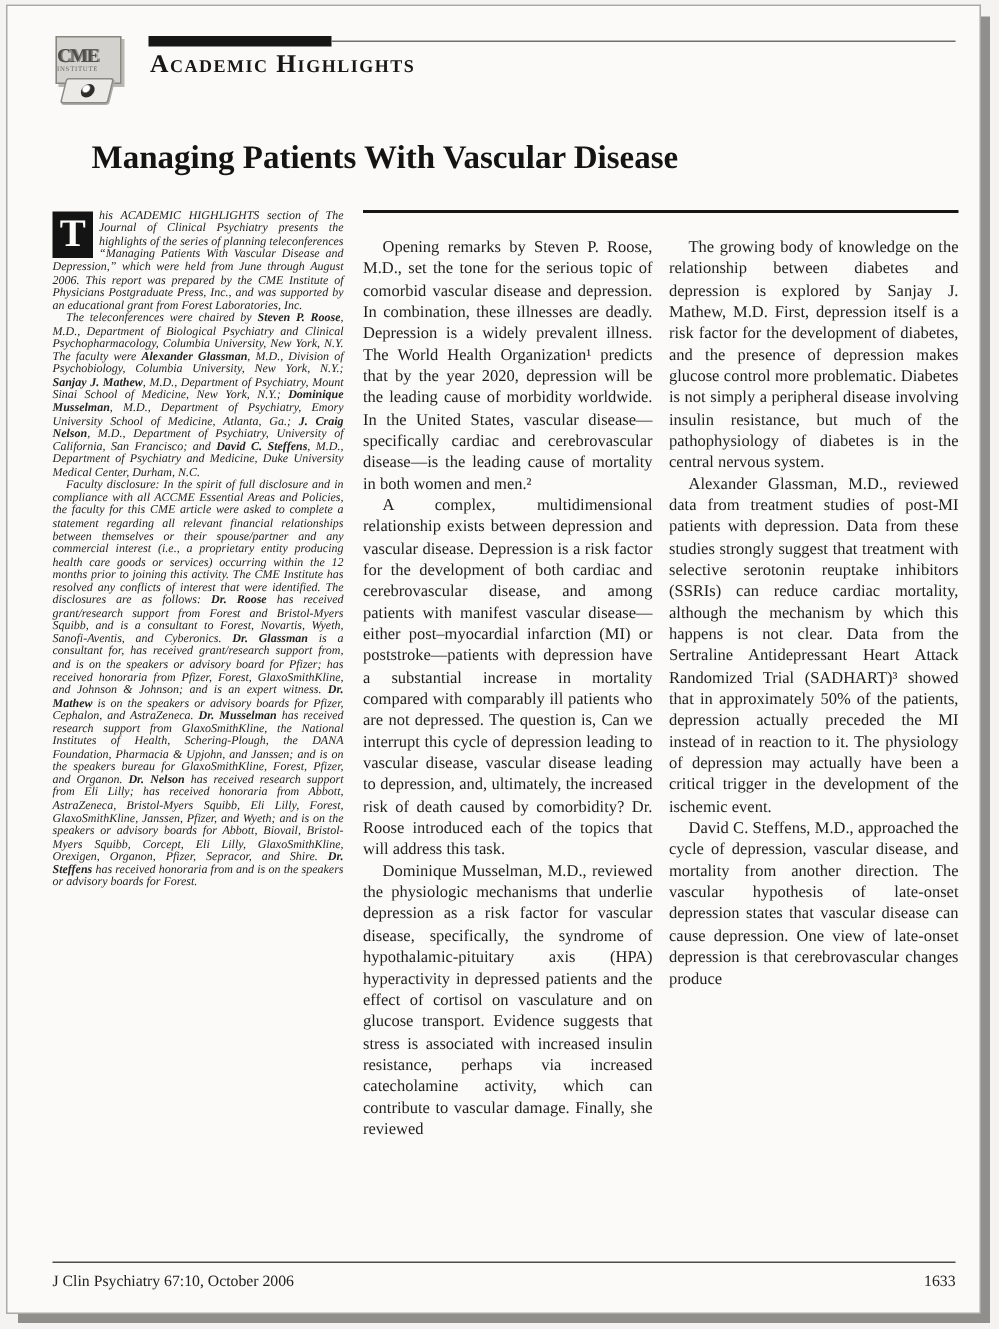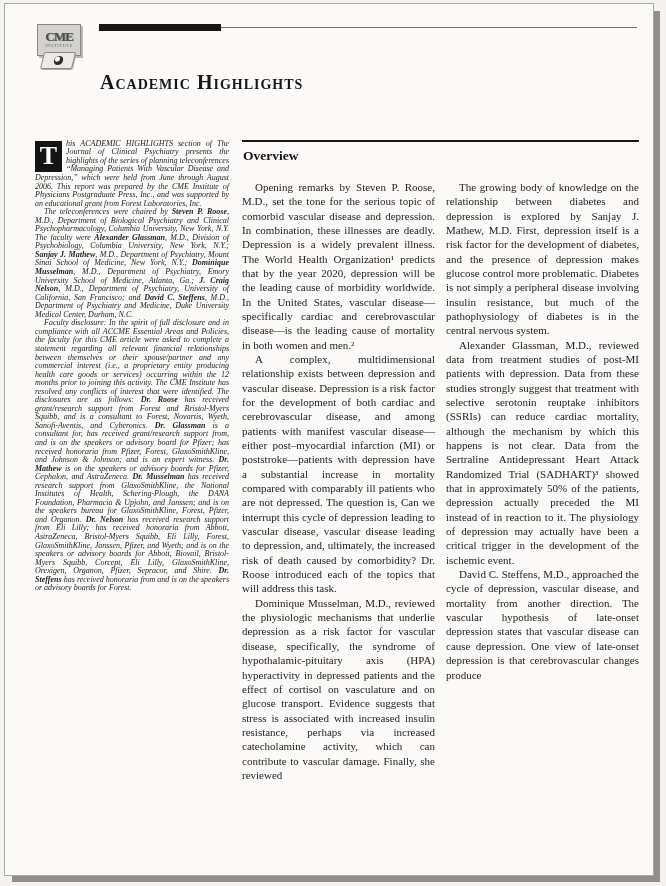--- a/index.html
+++ b/index.html
@@ -6,34 +6,34 @@
   html,body { width:666px; height:886px; background:#f4f3f1; font-family:"Liberation Serif", serif; color:#1b1b1b; }
   .page { position:absolute; left:4px; top:3px; width:650px; height:873px; background:#fbfaf8;
           border:1px solid #a9a9a5; box-shadow:7px 7px 0 -1px #908f8b; overflow:hidden; }
   .page-inner { position:absolute; inset:0; padding:18px 14px 0 30px; }
 
   
   .hdr { display:flex; align-items:flex-start; height:56px; }
   .logo { position:relative; width:56px; height:52px; flex:0 0 56px; }
   .logo-box { position:absolute; left:2px; top:2px; width:44px; height:32px; background:#d3d2ce;
               border:1px solid #87867f; box-shadow:2px 2px 0 #b9b8b3; display:flex; flex-direction:column;
-              align-items:center; justify-content:center; }
+              justify-content:center; }
   .logo-cme { font-weight:bold; font-size:13px; letter-spacing:-1px; color:#504f4b;
               text-shadow:1px 0 0 #8a8984; line-height:1; }
   .logo-inst { font-size:4.5px; letter-spacing:.5px; color:#6d6c67; line-height:1.4; }
   .logo-eye { position:absolute; left:7px; top:30px; width:32px; height:17px; background:#eceae6;
               border:1px solid #8a8984; border-radius:2px; transform:skewX(-14deg);
               display:flex; align-items:center; justify-content:center; box-shadow:1px 1px 0 #aeada8; }
   .eye-pupil { width:9px; height:9px; border-radius:50%;
                background:radial-gradient(circle at 35% 35%, #ffffff 0 2px, #2e2d2a 3px); }
   .banner { position:relative; flex:1; height:52px; margin-left:8px; }
   .banner-bar { position:absolute; left:0; top:2px; width:122px; height:7px; background:#161616; }
   .banner-rule { position:absolute; left:122px; right:2px; top:5px; height:1px; background:#6f6e6a; }
   .banner-title { position:absolute; left:1px; top:11px; font-variant:small-caps; font-weight:600;
-                  font-size:20px; letter-spacing:1px; color:#171717;margin-top:38px; }
+                  font-size:17px; letter-spacing:1px; color:#171717; }
 
   
   .title { margin:14px 0 0 26px; font-size:22px; font-weight:bold; line-height:1.22; color:#141414; }
 
   
   .content { display:flex; margin-top:21px; align-items:flex-start; }
 
   aside.sidebar { flex:0 0 194px; margin-right:13px; font-style:italic; font-size:8px;
                   line-height:1.07; text-align:justify; color:#232323; }
   aside.sidebar p { margin:0; }
@@ -71,42 +71,45 @@
         </div>
       </div>
       <div class="banner">
         <div class="banner-bar"></div>
         <div class="banner-rule"></div>
         <div class="banner-title">Academic Highlights</div>
       </div>
     </div>
 
     <h1 class="title">
-      <br>
+      <span>Managing Patients With Vascular Disease</span><br>
     </h1>
 
     <div class="content">
       <aside class="sidebar">
           <p><span class="dropcap">T</span>his ACADEMIC HIGHLIGHTS section of The Journal of Clinical Psychiatry presents the highlights of the series of planning teleconferences “Managing Patients With Vascular Disease and Depression,” which were held from June through August 2006. This report was prepared by the CME Institute of Physicians Postgraduate Press, Inc., and was supported by an educational grant from Forest Laboratories, Inc.</p>
           <p class="indent">The teleconferences were chaired by <b>Steven P. Roose</b>, M.D., Department of Biological Psychiatry and Clinical Psychopharmacology, Columbia University, New York, N.Y. The faculty were <b>Alexander Glassman</b>, M.D., Division of Psychobiology, Columbia University, New York, N.Y.; <b>Sanjay J. Mathew</b>, M.D., Department of Psychiatry, Mount Sinai School of Medicine, New York, N.Y.; <b>Dominique Musselman</b>, M.D., Department of Psychiatry, Emory University School of Medicine, Atlanta, Ga.; <b>J. Craig Nelson</b>, M.D., Department of Psychiatry, University of California, San Francisco; and <b>David C. Steffens</b>, M.D., Department of Psychiatry and Medicine, Duke University Medical Center, Durham, N.C.</p>
           <p class="indent">Faculty disclosure: In the spirit of full disclosure and in compliance with all ACCME Essential Areas and Policies, the faculty for this CME article were asked to complete a statement regarding all relevant financial relationships between themselves or their spouse/partner and any commercial interest (i.e., a proprietary entity producing health care goods or services) occurring within the 12 months prior to joining this activity. The CME Institute has resolved any conflicts of interest that were identified. The disclosures are as follows: <b>Dr. Roose</b> has received grant/research support from Forest and Bristol-Myers Squibb, and is a consultant to Forest, Novartis, Wyeth, Sanofi-Aventis, and Cyberonics. <b>Dr. Glassman</b> is a consultant for, has received grant/research support from, and is on the speakers or advisory board for Pfizer; has received honoraria from Pfizer, Forest, GlaxoSmithKline, and Johnson &amp; Johnson; and is an expert witness. <b>Dr. Mathew</b> is on the speakers or advisory boards for Pfizer, Cephalon, and AstraZeneca. <b>Dr. Musselman</b> has received research support from GlaxoSmithKline, the National Institutes of Health, Schering-Plough, the DANA Foundation, Pharmacia &amp; Upjohn, and Janssen; and is on the speakers bureau for GlaxoSmithKline, Forest, Pfizer, and Organon. <b>Dr. Nelson</b> has received research support from Eli Lilly; has received honoraria from Abbott, AstraZeneca, Bristol-Myers Squibb, Eli Lilly, Forest, GlaxoSmithKline, Janssen, Pfizer, and Wyeth; and is on the speakers or advisory boards for Abbott, Biovail, Bristol-Myers Squibb, Corcept, Eli Lilly, GlaxoSmithKline, Orexigen, Organon, Pfizer, Sepracor, and Shire. <b>Dr. Steffens</b> has received honoraria from and is on the speakers or advisory boards for Forest.</p>
         </aside>
       <section class="main">
         <div class="overview-rule"></div>
-        <h2 class="overview">Overview</h2>
         <div class="columns">
           <div class="col">
               <p class="indent">Opening remarks by Steven P. Roose, M.D., set the tone for the serious topic of comorbid vascular disease and depression. In combination, these illnesses are deadly. Depression is a widely prevalent illness. The World Health Organization¹ predicts that by the year 2020, depression will be the leading cause of morbidity worldwide. In the United States, vascular disease—specifically cardiac and cerebrovascular disease—is the leading cause of mortality in both women and men.²</p>
               <p class="indent">A complex, multidimensional relationship exists between depression and vascular disease. Depression is a risk factor for the development of both cardiac and cerebrovascular disease, and among patients with manifest vascular disease—either post–myocardial infarction (MI) or poststroke—patients with depression have a substantial increase in mortality compared with comparably ill patients who are not depressed. The question is, Can we interrupt this cycle of depression leading to vascular disease, vascular disease leading to depression, and, ultimately, the increased risk of death caused by comorbidity? Dr. Roose introduced each of the topics that will address this task.</p>
               <p class="indent">Dominique Musselman, M.D., reviewed the physiologic mechanisms that underlie depression as a risk factor for vascular disease, specifically, the syndrome of hypothalamic-pituitary axis (HPA) hyperactivity in depressed patients and the effect of cortisol on vasculature and on glucose transport. Evidence suggests that stress is associated with increased insulin resistance, perhaps via increased catecholamine activity, which can contribute to vascular damage. Finally, she reviewed</p>
             </div>
           <div class="col">
               <p class="indent">The growing body of knowledge on the relationship between diabetes and depression is explored by Sanjay J. Mathew, M.D. First, depression itself is a risk factor for the development of diabetes, and the presence of depression makes glucose control more problematic. Diabetes is not simply a peripheral disease involving insulin resistance, but much of the pathophysiology of diabetes is in the central nervous system.</p>
               <p class="indent">Alexander Glassman, M.D., reviewed data from treatment studies of post-MI patients with depression. Data from these studies strongly suggest that treatment with selective serotonin reuptake inhibitors (SSRIs) can reduce cardiac mortality, although the mechanism by which this happens is not clear. Data from the Sertraline Antidepressant Heart Attack Randomized Trial (SADHART)³ showed that in approximately 50% of the patients, depression actually preceded the MI instead of in reaction to it. The physiology of depression may actually have been a critical trigger in the development of the ischemic event.</p>
               <p class="indent">David C. Steffens, M.D., approached the cycle of depression, vascular disease, and mortality from another direction. The vascular hypothesis of late-onset depression states that vascular disease can cause depression. One view of late-onset depression is that cerebrovascular changes produce</p>
             </div>
         </div>
       </section>
     </div>
 
+    <footer>
+      <span>J Clin Psychiatry 67:10, October 2006</span>
+      <span>1633</span>
+    </footer>
 
   </div>
 </div>
 
 </body></html>

